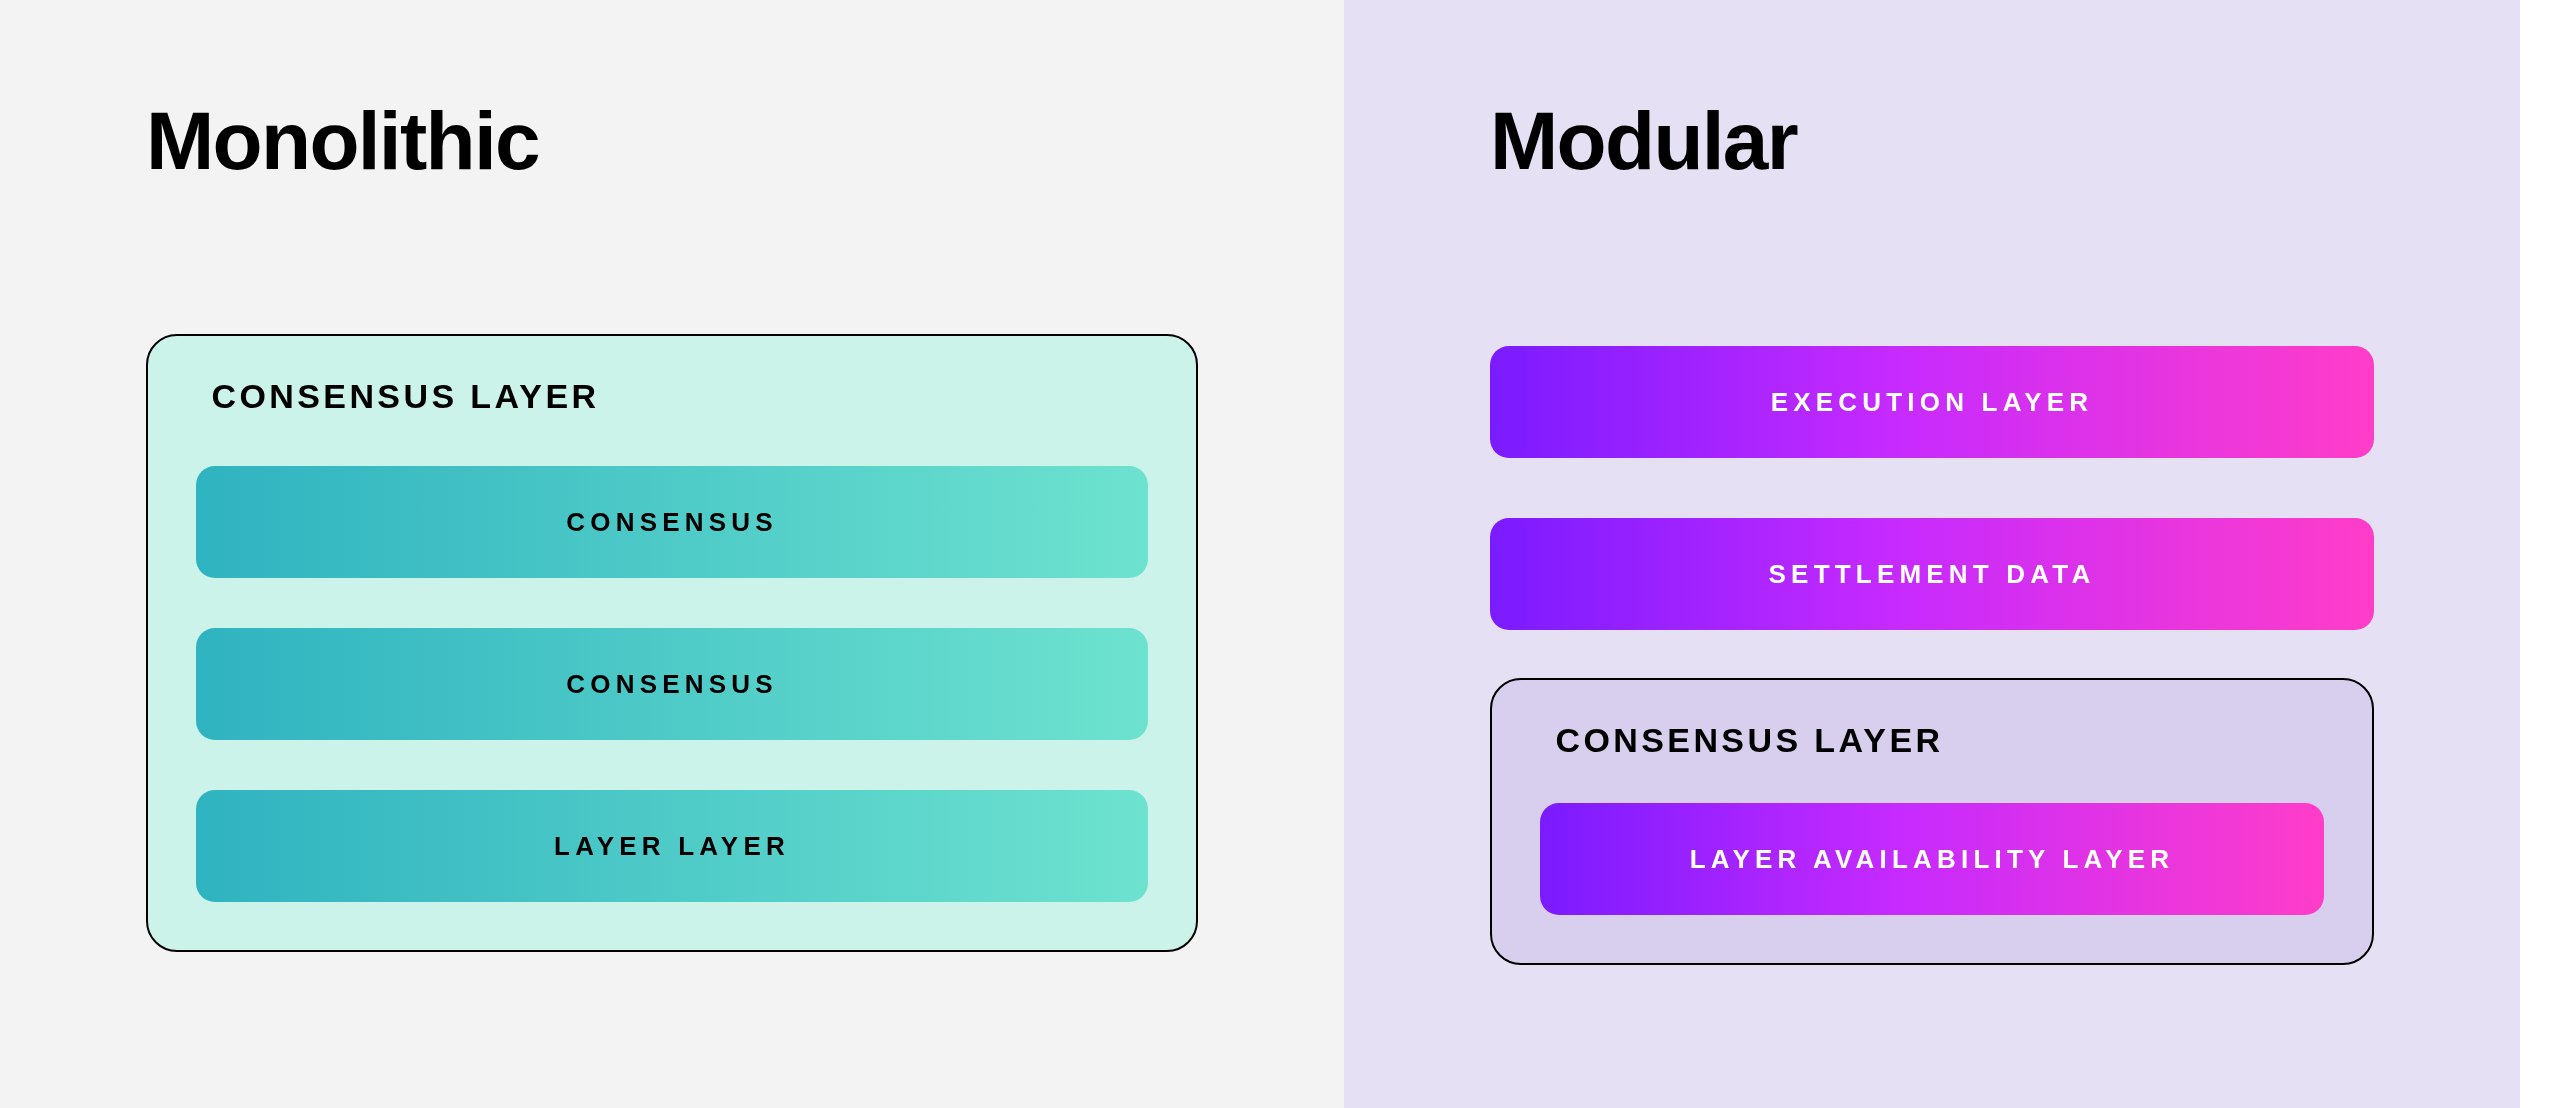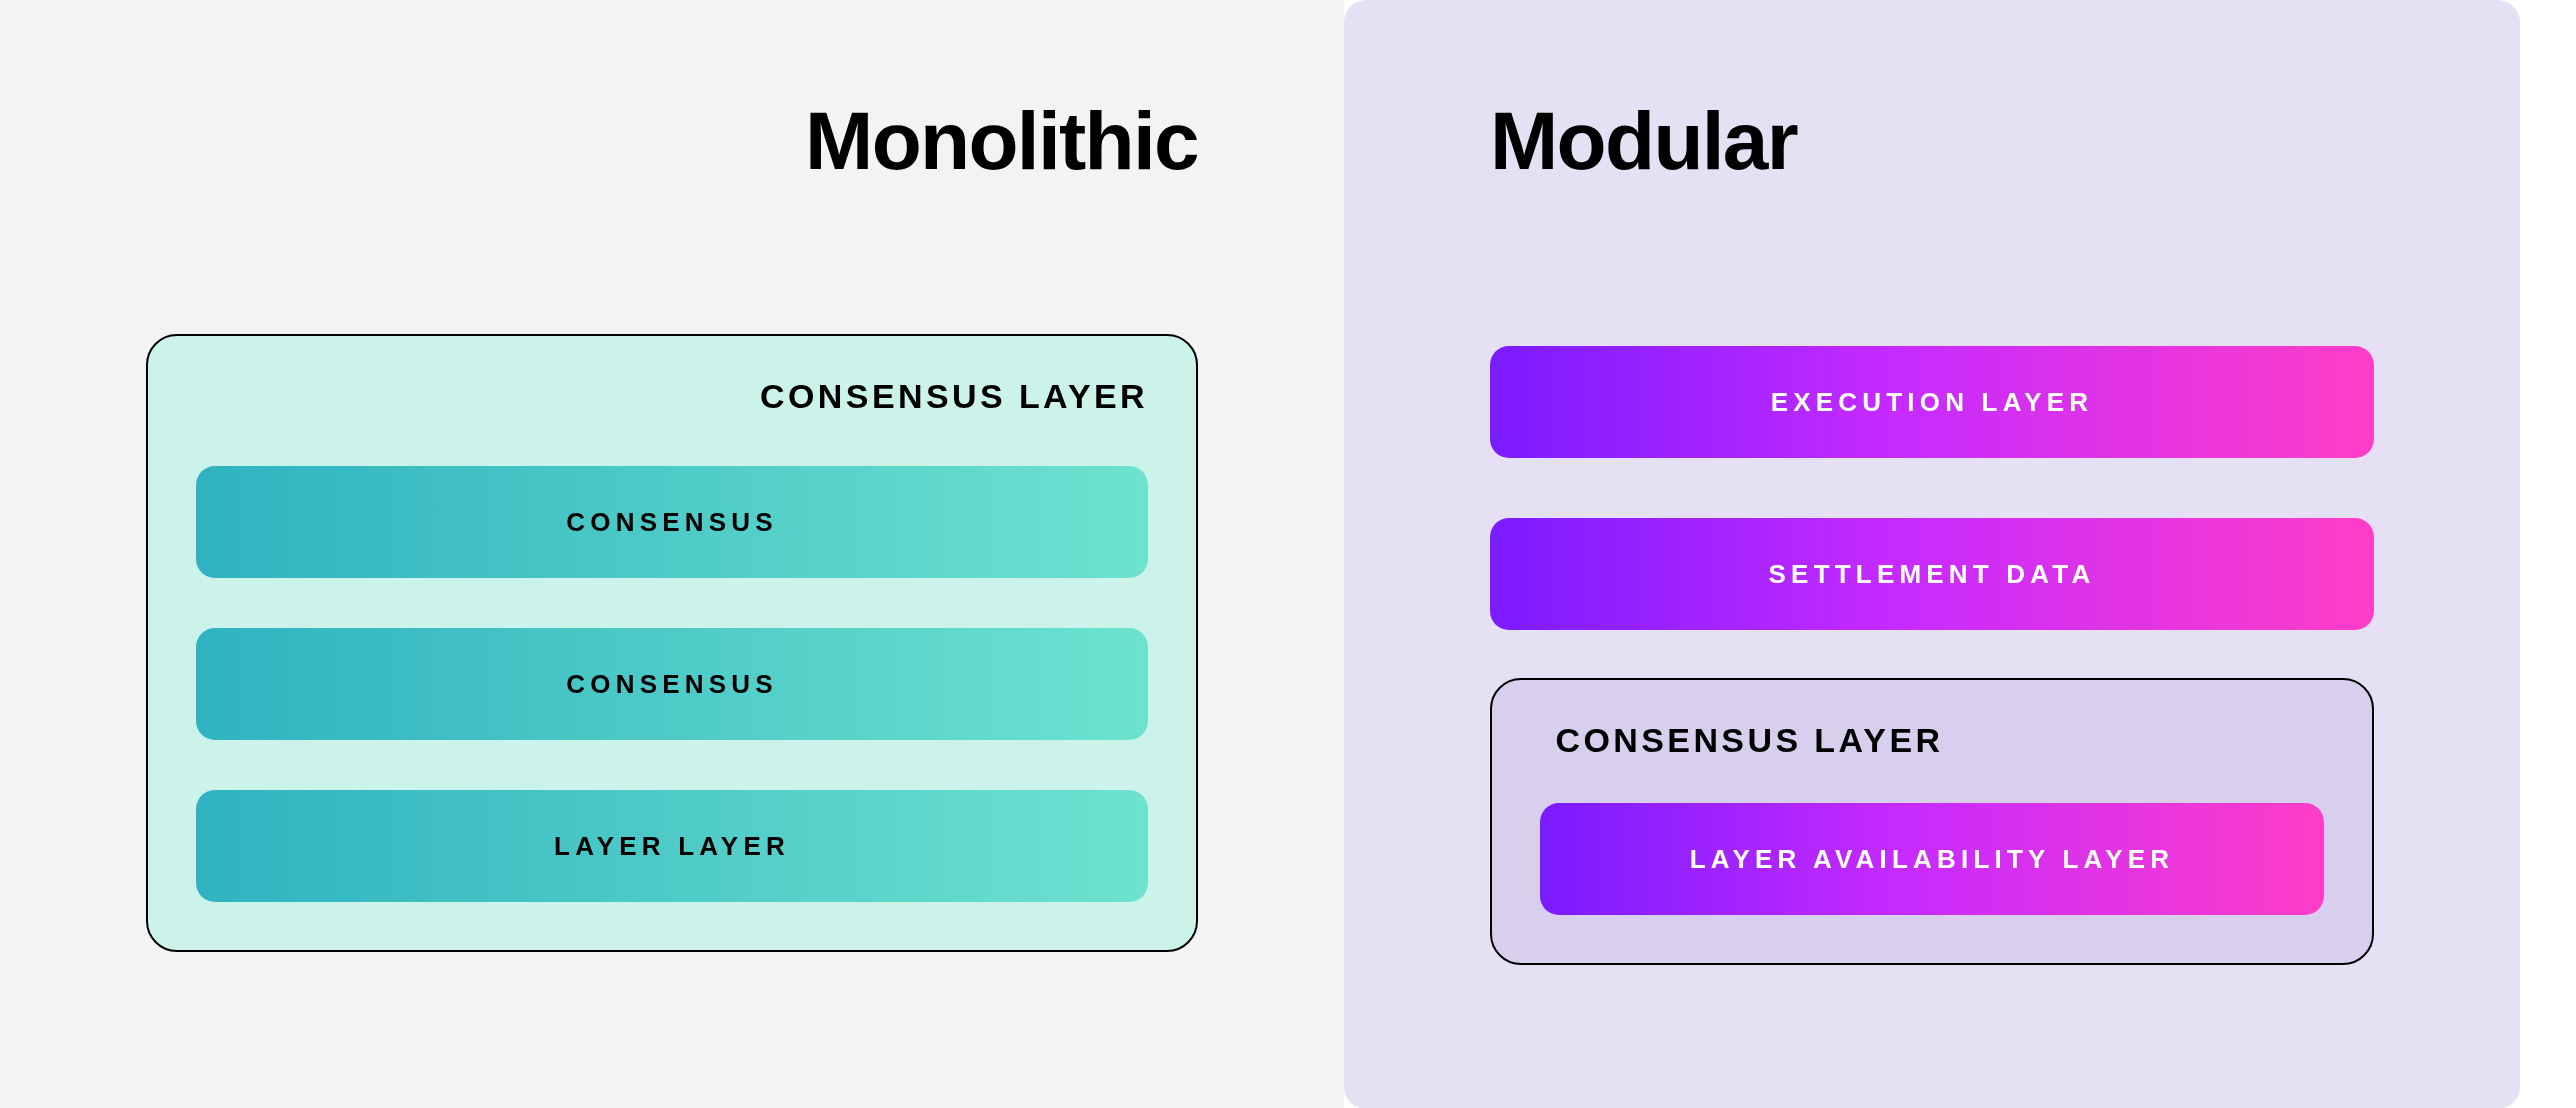--- a/index.html
+++ b/index.html
@@ -11,22 +11,22 @@
     height: 1109px;
     overflow: hidden;
   }
 
   .col {
     height: 100%;
     padding: 94px 146px 94px 146px;
     display: flex;
     flex-direction: column;
   }
-  .col-left  { width: 1344px; background: #f3f3f3; text-align: right; }
-  .col-right { width: 1176px; background: #e6e0f5; border-radius: 22px; }
+  .col-left  { width: 1344px; background: #f3f3f3; }
+  .col-right { width: 1176px; background: #e6e0f5; }
 
   .headline {
     font-size: 82px;
     font-weight: 800;
     letter-spacing: -1.7px;
     color: #000;
     margin-bottom: 146px;
   }
 
   .consensus-box {

